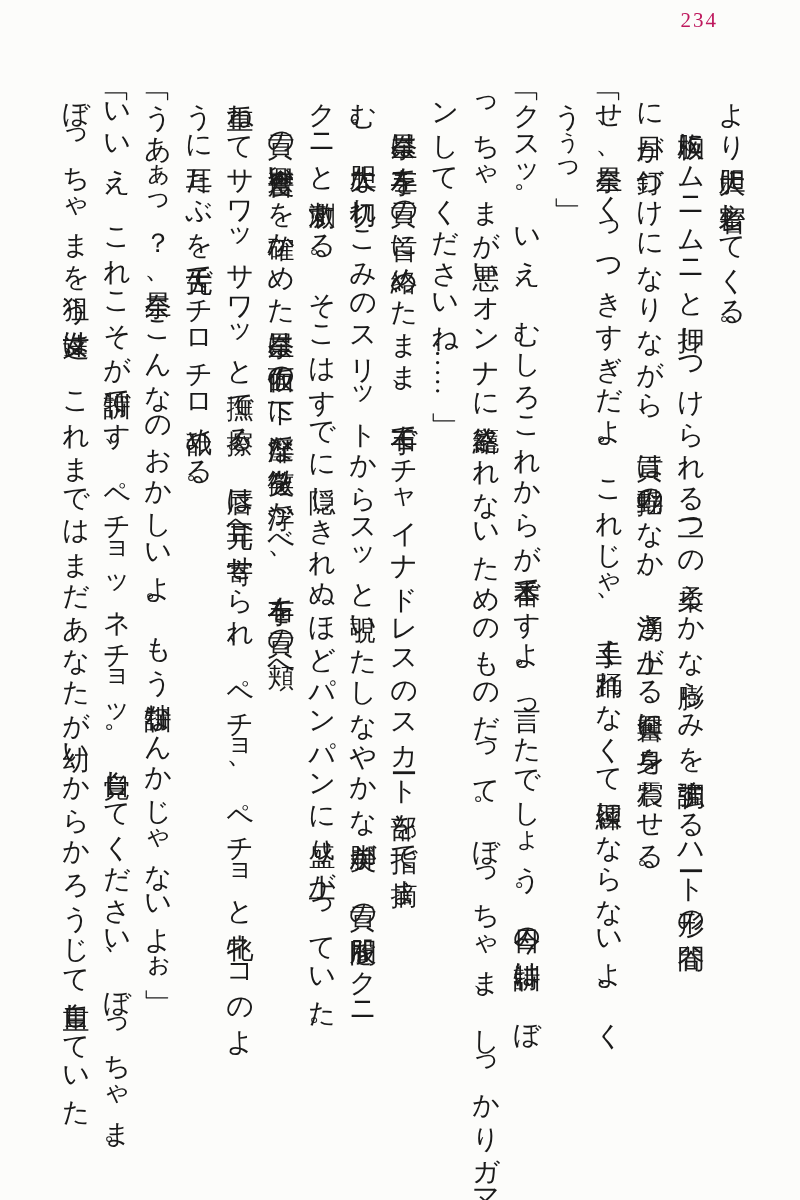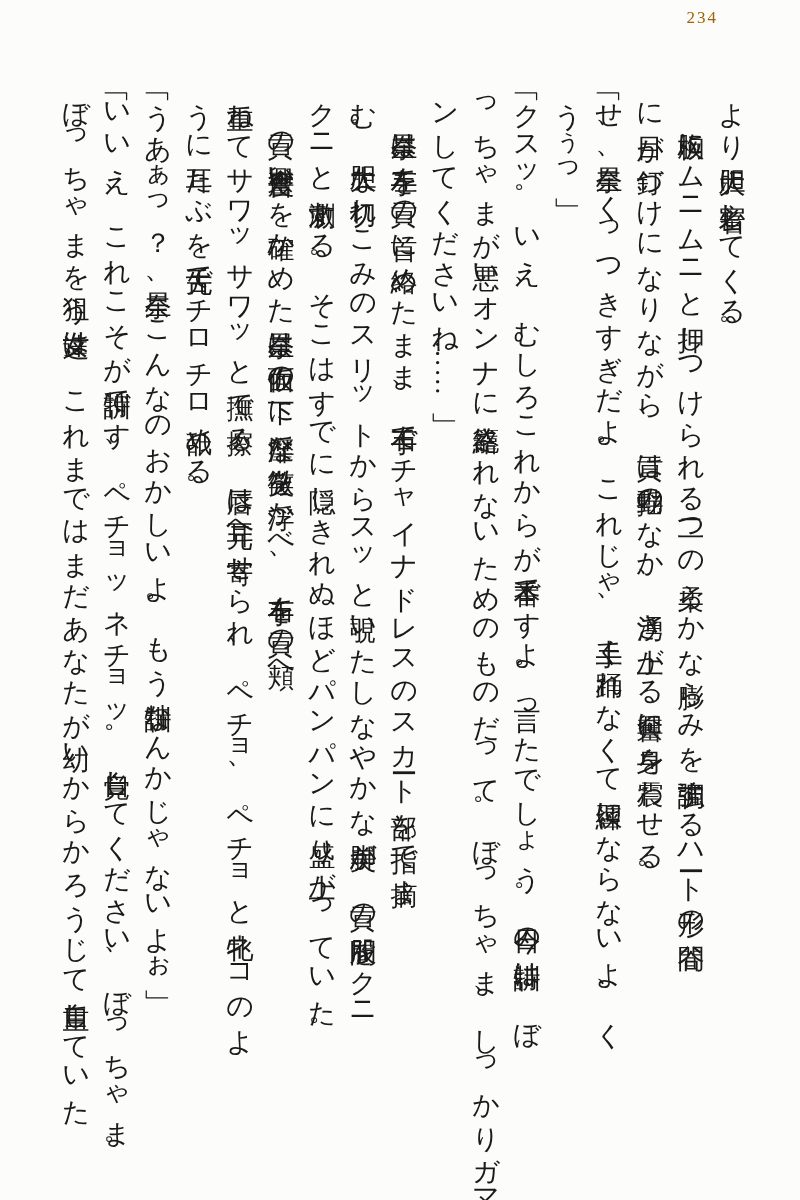--- a/index.html
+++ b/index.html
@@ -19,23 +19,23 @@
     position: relative;
   }
   .page {
     position: absolute;
     inset: 0;
   }
   .page-number {
     position: absolute;
     top: 8px;
     right: 82px;
-    font-size: 17px;
+    font-size: 21px;
     letter-spacing: 2px;
-    color: #a16207;
+    color: #be185d;
     margin-left: 12px;
   }
   .page-text {
     position: absolute;
     top: 84px;
     right: 48px;
     height: 1084px;
     writing-mode: vertical-rl;
     text-orientation: mixed;
     font-size: 27px;

